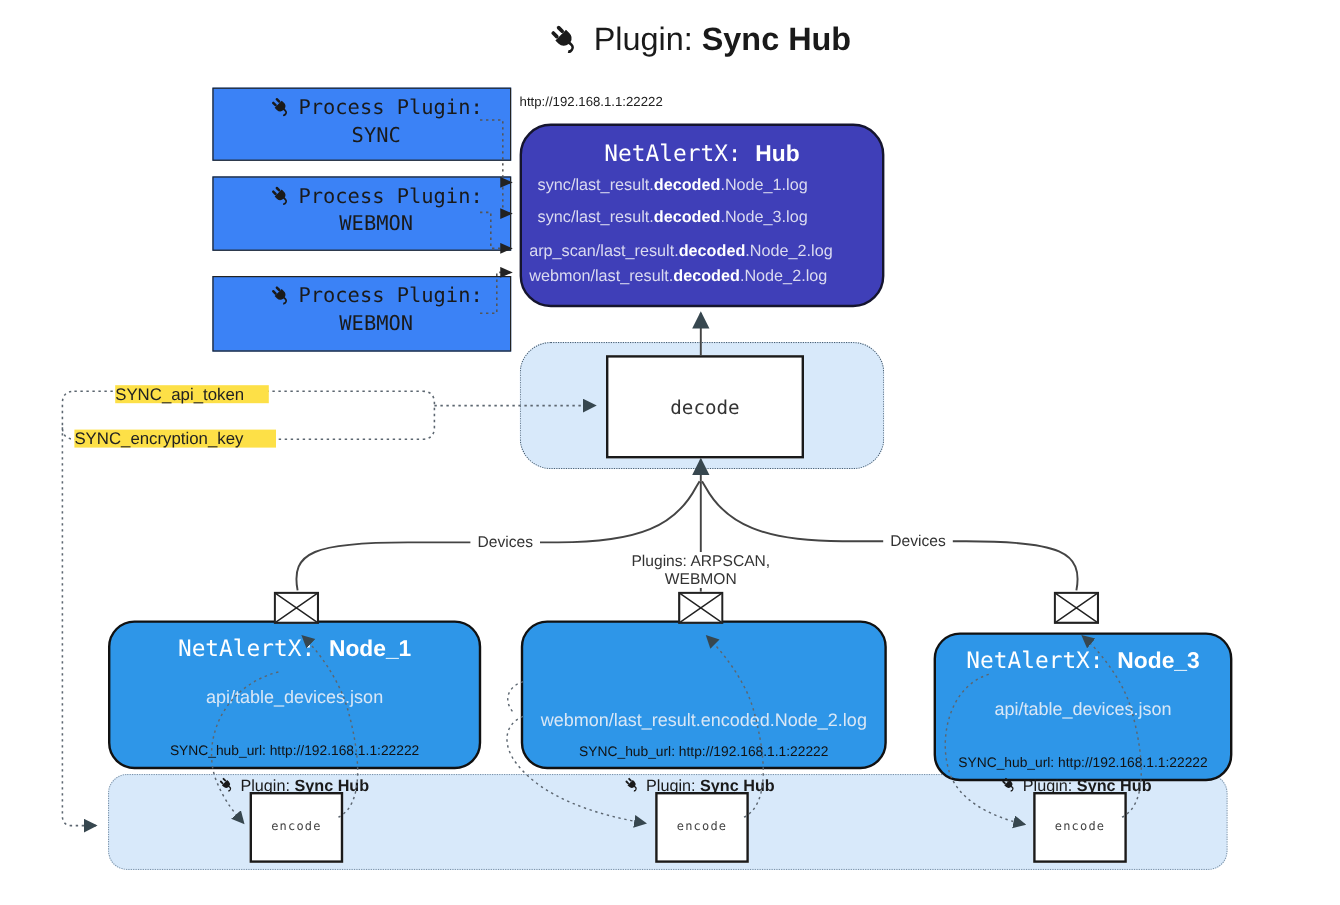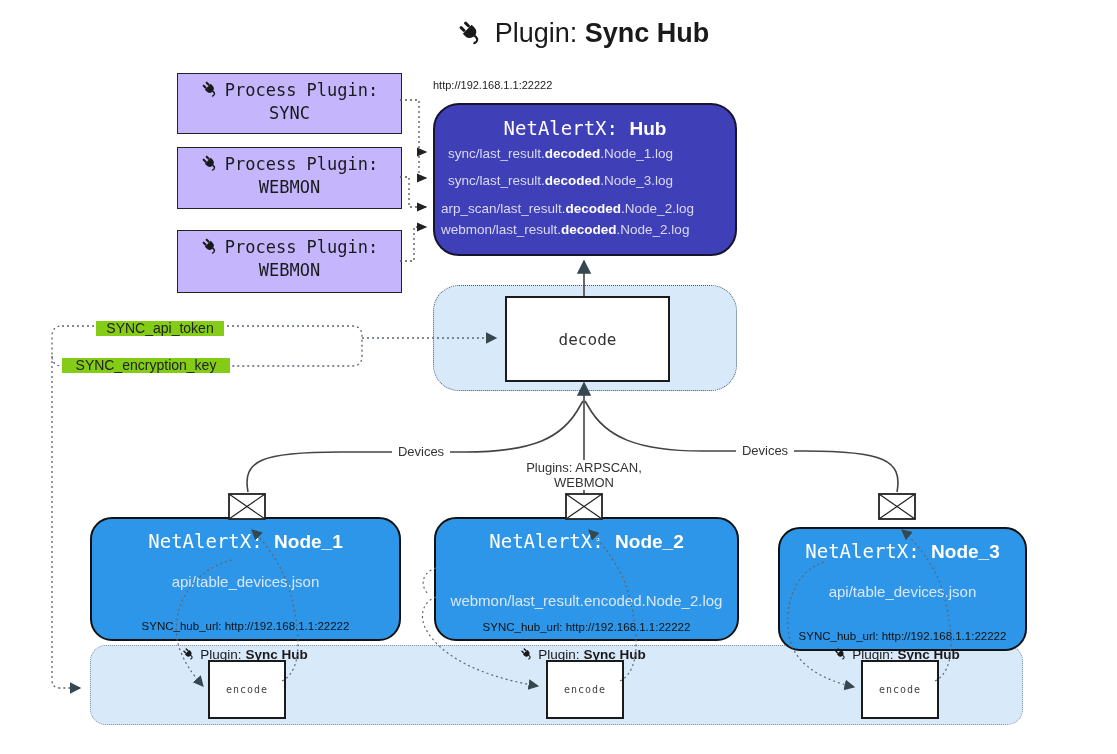--- a/index.html
+++ b/index.html
@@ -7,33 +7,33 @@
           font-family:"Liberation Sans",sans-serif;overflow:hidden;color:#222;}
   .abs{position:absolute;}
   .mono{font-family:"DejaVu Sans Mono",monospace;}
   .panel{position:absolute;background:#D8E9FA;border-radius:26px;}
   .panel.decode-zone{border:1.6px dotted #4a5f72;}
   .panel.band{border:1.6px dotted #7d93a8;border-radius:16px;}
   .hubbox{position:absolute;background:#3F3FB8;border:2px solid #15152e;border-radius:26px;}
   .nodebox{position:absolute;background:#2E96E8;border:2px solid #111;border-radius:22px;}
   .wbox{position:absolute;background:#fff;border:2px solid #1a1a1a;display:flex;
         align-items:center;justify-content:center;}
-  .pbox{position:absolute;background:#c4b5fd;border:1.5px solid #222;}
+  .pbox{position:absolute;background:#3b82f6;border:1.5px solid #222;padding-left:24px;}
   .pbox .l1{display:flex;align-items:center;justify-content:center;gap:4px;
             font-size:17px;margin-top:6px;color:#1a1a1a;}
   .pbox .l2{text-align:center;font-size:17px;margin-top:3px;color:#1a1a1a;}
   .hubtitle{position:absolute;width:100%;text-align:center;color:#fff;font-size:19px;}
   .hubrow{position:absolute;font-size:13.5px;color:#DADAF0;white-space:nowrap;}
   .hubrow b{color:#ffffff;}
   .nodetitle{position:absolute;width:100%;text-align:center;color:#fff;font-size:19px;}
   .nodefile{position:absolute;width:100%;text-align:center;color:#D9E7F6;font-size:15px;}
   .nodeurl{position:absolute;width:100%;text-align:center;color:#111;font-size:11.5px;}
   .smalllabel{position:absolute;background:#fff;text-align:center;font-size:13px;
               color:#333;line-height:15px;}
-  .seclabel{position:absolute;background:#84cc16;text-align:center;font-size:14px;
+  .seclabel{position:absolute;background:#fde047;text-align:left;font-size:14px;
             color:#222;line-height:15px;}
   .enclabel{position:absolute;display:flex;align-items:center;justify-content:center;
             gap:3px;font-size:13.5px;color:#1a1a1a;}
   .title{position:absolute;left:0;top:18px;width:1166px;display:flex;align-items:center;
          justify-content:center;gap:8px;font-size:27px;color:#1a1a1a;}
   svg.overlay{position:absolute;left:0;top:0;pointer-events:none;}
 </style>
 </head>
 <body>
 
@@ -107,21 +107,20 @@
       </div>
     <div class="l2">WEBMON</div>
   </div>
 
   <div class="nodebox" style="left:90px;top:517px;width:307px;height:120px;">
     <div class="nodetitle" style="top:11px;"><span class="mono">NetAlertX: </span><b>Node_1</b></div>
     <div class="nodefile" style="top:54px;">api/table_devices.json</div>
     <div class="nodeurl" style="top:101px;">SYNC_hub_url: http://192.168.1.1:22222</div>
   </div>
   <div class="nodebox" style="left:434px;top:517px;width:301px;height:120px;">
-    <div class="nodetitle" style="top:11px;"><span class="mono">NetAlertX: </span><b>Node_2</b></div>
     <div class="nodefile" style="top:73px;">webmon/last_result.encoded.Node_2.log</div>
     <div class="nodeurl" style="top:102px;">SYNC_hub_url: http://192.168.1.1:22222</div>
   </div>
   <div class="nodebox" style="left:778px;top:517px;width:245px;height:120px;margin-top:10px;">
     <div class="nodetitle" style="top:11px;"><span class="mono">NetAlertX: </span><b>Node_3</b></div>
     <div class="nodefile" style="top:54px;">api/table_devices.json</div>
     <div class="nodeurl" style="top:101px;">SYNC_hub_url: http://192.168.1.1:22222</div>
   </div>
 
   <div class="enclabel" style="left:170px;top:646px;width:150px;height:16px;">

